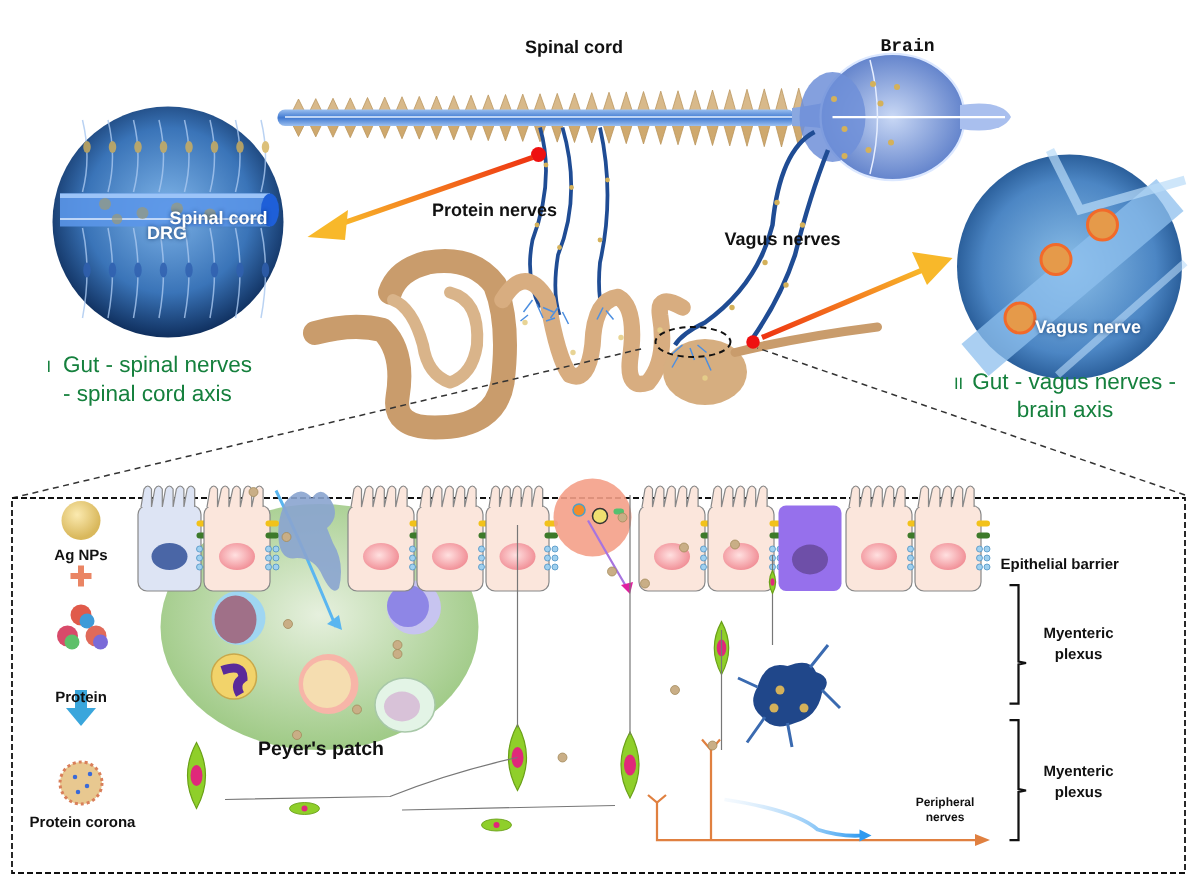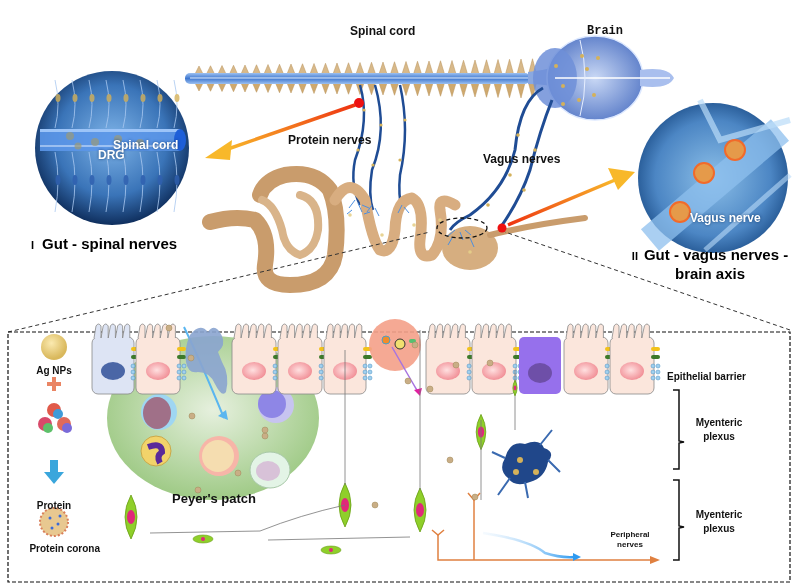--- a/index.html
+++ b/index.html
@@ -2,21 +2,21 @@
 <html><head>
 <meta charset="utf-8">
 <style>
   html, body { margin: 0; padding: 0; background: #ffffff; }
   body { width: 800px; height: 585px; position: relative; overflow: hidden;
          font-family: "Liberation Sans", sans-serif; }
   .lbl { position: absolute; font-weight: bold; color: #111; white-space: nowrap; }
   .lbl-sm { font-size: 12px; }
   .lbl-xs { font-size: 10px; }
   .lbl-white { color: #ffffff; text-shadow: 0 0 3px rgba(0,40,90,0.8); }
-  .axis-title { position: absolute; font-weight: bold; color: #000000; font-size: 15px; line-height: 18px; }
+  .axis-title { position: absolute; font-weight: normal; color: #15803d; font-size: 15px; line-height: 18px; }
   .center { text-align: center; }
   svg#art { position: absolute; left: 0; top: 0; }
 </style>
 </head>
 <body>
 
 <svg id="art" width="800" height="585" viewBox="0 0 800 585">
   <defs>
     <radialGradient id="gInsetL" cx="50%" cy="45%" r="55%">
       <stop offset="0%" stop-color="#7fb4e8"></stop>
@@ -529,29 +529,30 @@
 <div class="lbl lbl-sm" style="left:587px; top:24px;font-family:Liberation Mono, monospace;">Brain</div>
 <div class="lbl lbl-sm" style="left:288px; top:133px;">Protein nerves</div>
 <div class="lbl lbl-sm" style="left:483px; top:152px;">Vagus nerves</div>
 
 <div class="lbl lbl-sm lbl-white" style="left:98px; top:104px;margin-top:44px;">DRG</div>
 <div class="lbl lbl-sm lbl-white" style="left:113px; top:138px;">Spinal cord</div>
 <div class="lbl lbl-sm lbl-white" style="left:690px; top:211px;">Vagus nerve</div>
 
 <div class="axis-title" style="left:31px; top:235px;">
   <span style="font-size:11px; margin-right:8px;">I</span><span>Gut - spinal nerves</span><br>
+  <span style="margin-left:11px;">- spinal cord axis</span>
 </div>
 <div class="axis-title center" style="left:630px; top:246px; width:160px;">
   <span style="font-size:11px; margin-right:6px;margin-top:28px;">II</span><span>Gut - vagus nerves -</span><br>
   <span>brain axis</span>
 </div>
 
 <div class="lbl lbl-xs center" style="left:24px; top:365px; width:60px;">Ag NPs</div>
-<div class="lbl lbl-xs center" style="left:24px; top:460px; width:60px;margin-top:40px;">Protein</div>
-<div class="lbl lbl-xs center" style="left:10px; top:543px; width:90px;text-align:right;">Protein corona</div>
+<div class="lbl lbl-xs center" style="left:24px; top:460px; width:60px;">Protein</div>
+<div class="lbl lbl-xs center" style="left:10px; top:543px; width:90px;">Protein corona</div>
 
 <div class="lbl" style="left:172px; top:491px; font-size:13px;">Peyer's patch</div>
 <div class="lbl center" style="left:600px; top:530px; width:60px; font-size:8px; line-height:10px;">
   <span>Peripheral</span><br>
   <span>nerves</span>
 </div>
 
 <div class="lbl lbl-xs" style="left:667px; top:355px;margin-top:16px;">Epithelial barrier</div>
 <div class="lbl lbl-xs center" style="left:684px; top:416px; width:70px; line-height:14px;">
   <span>Myenteric</span><br>

